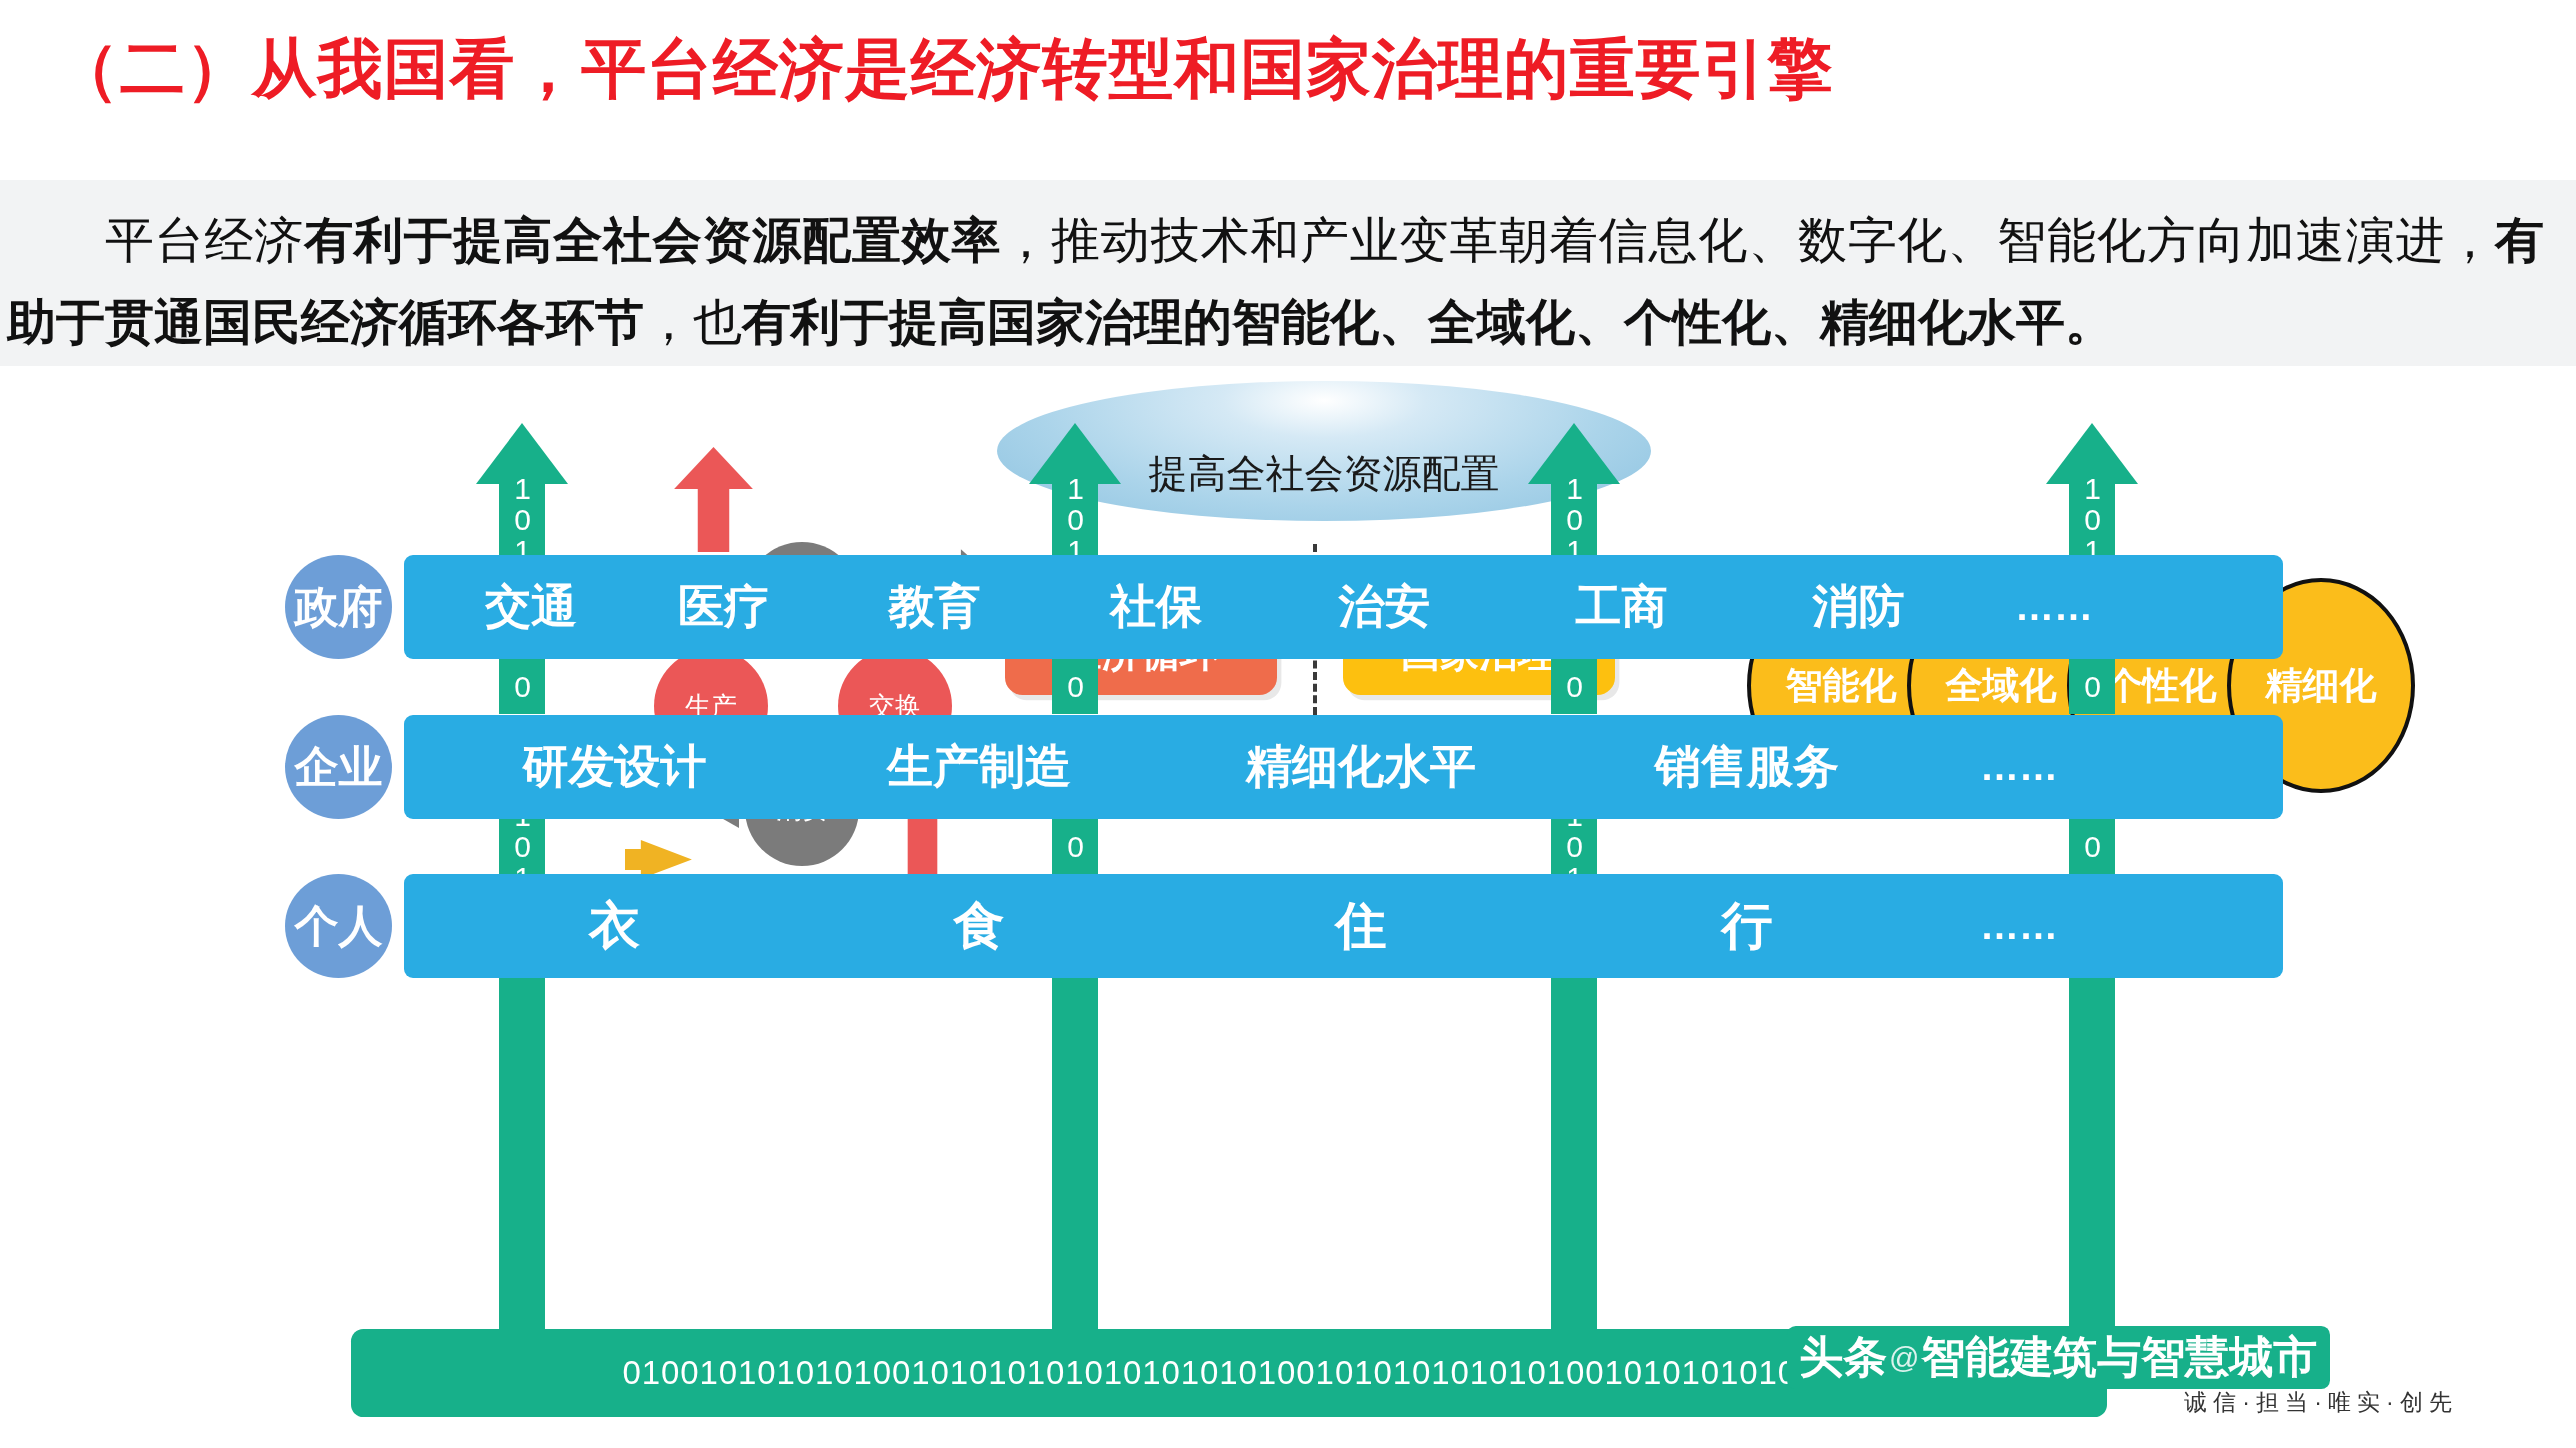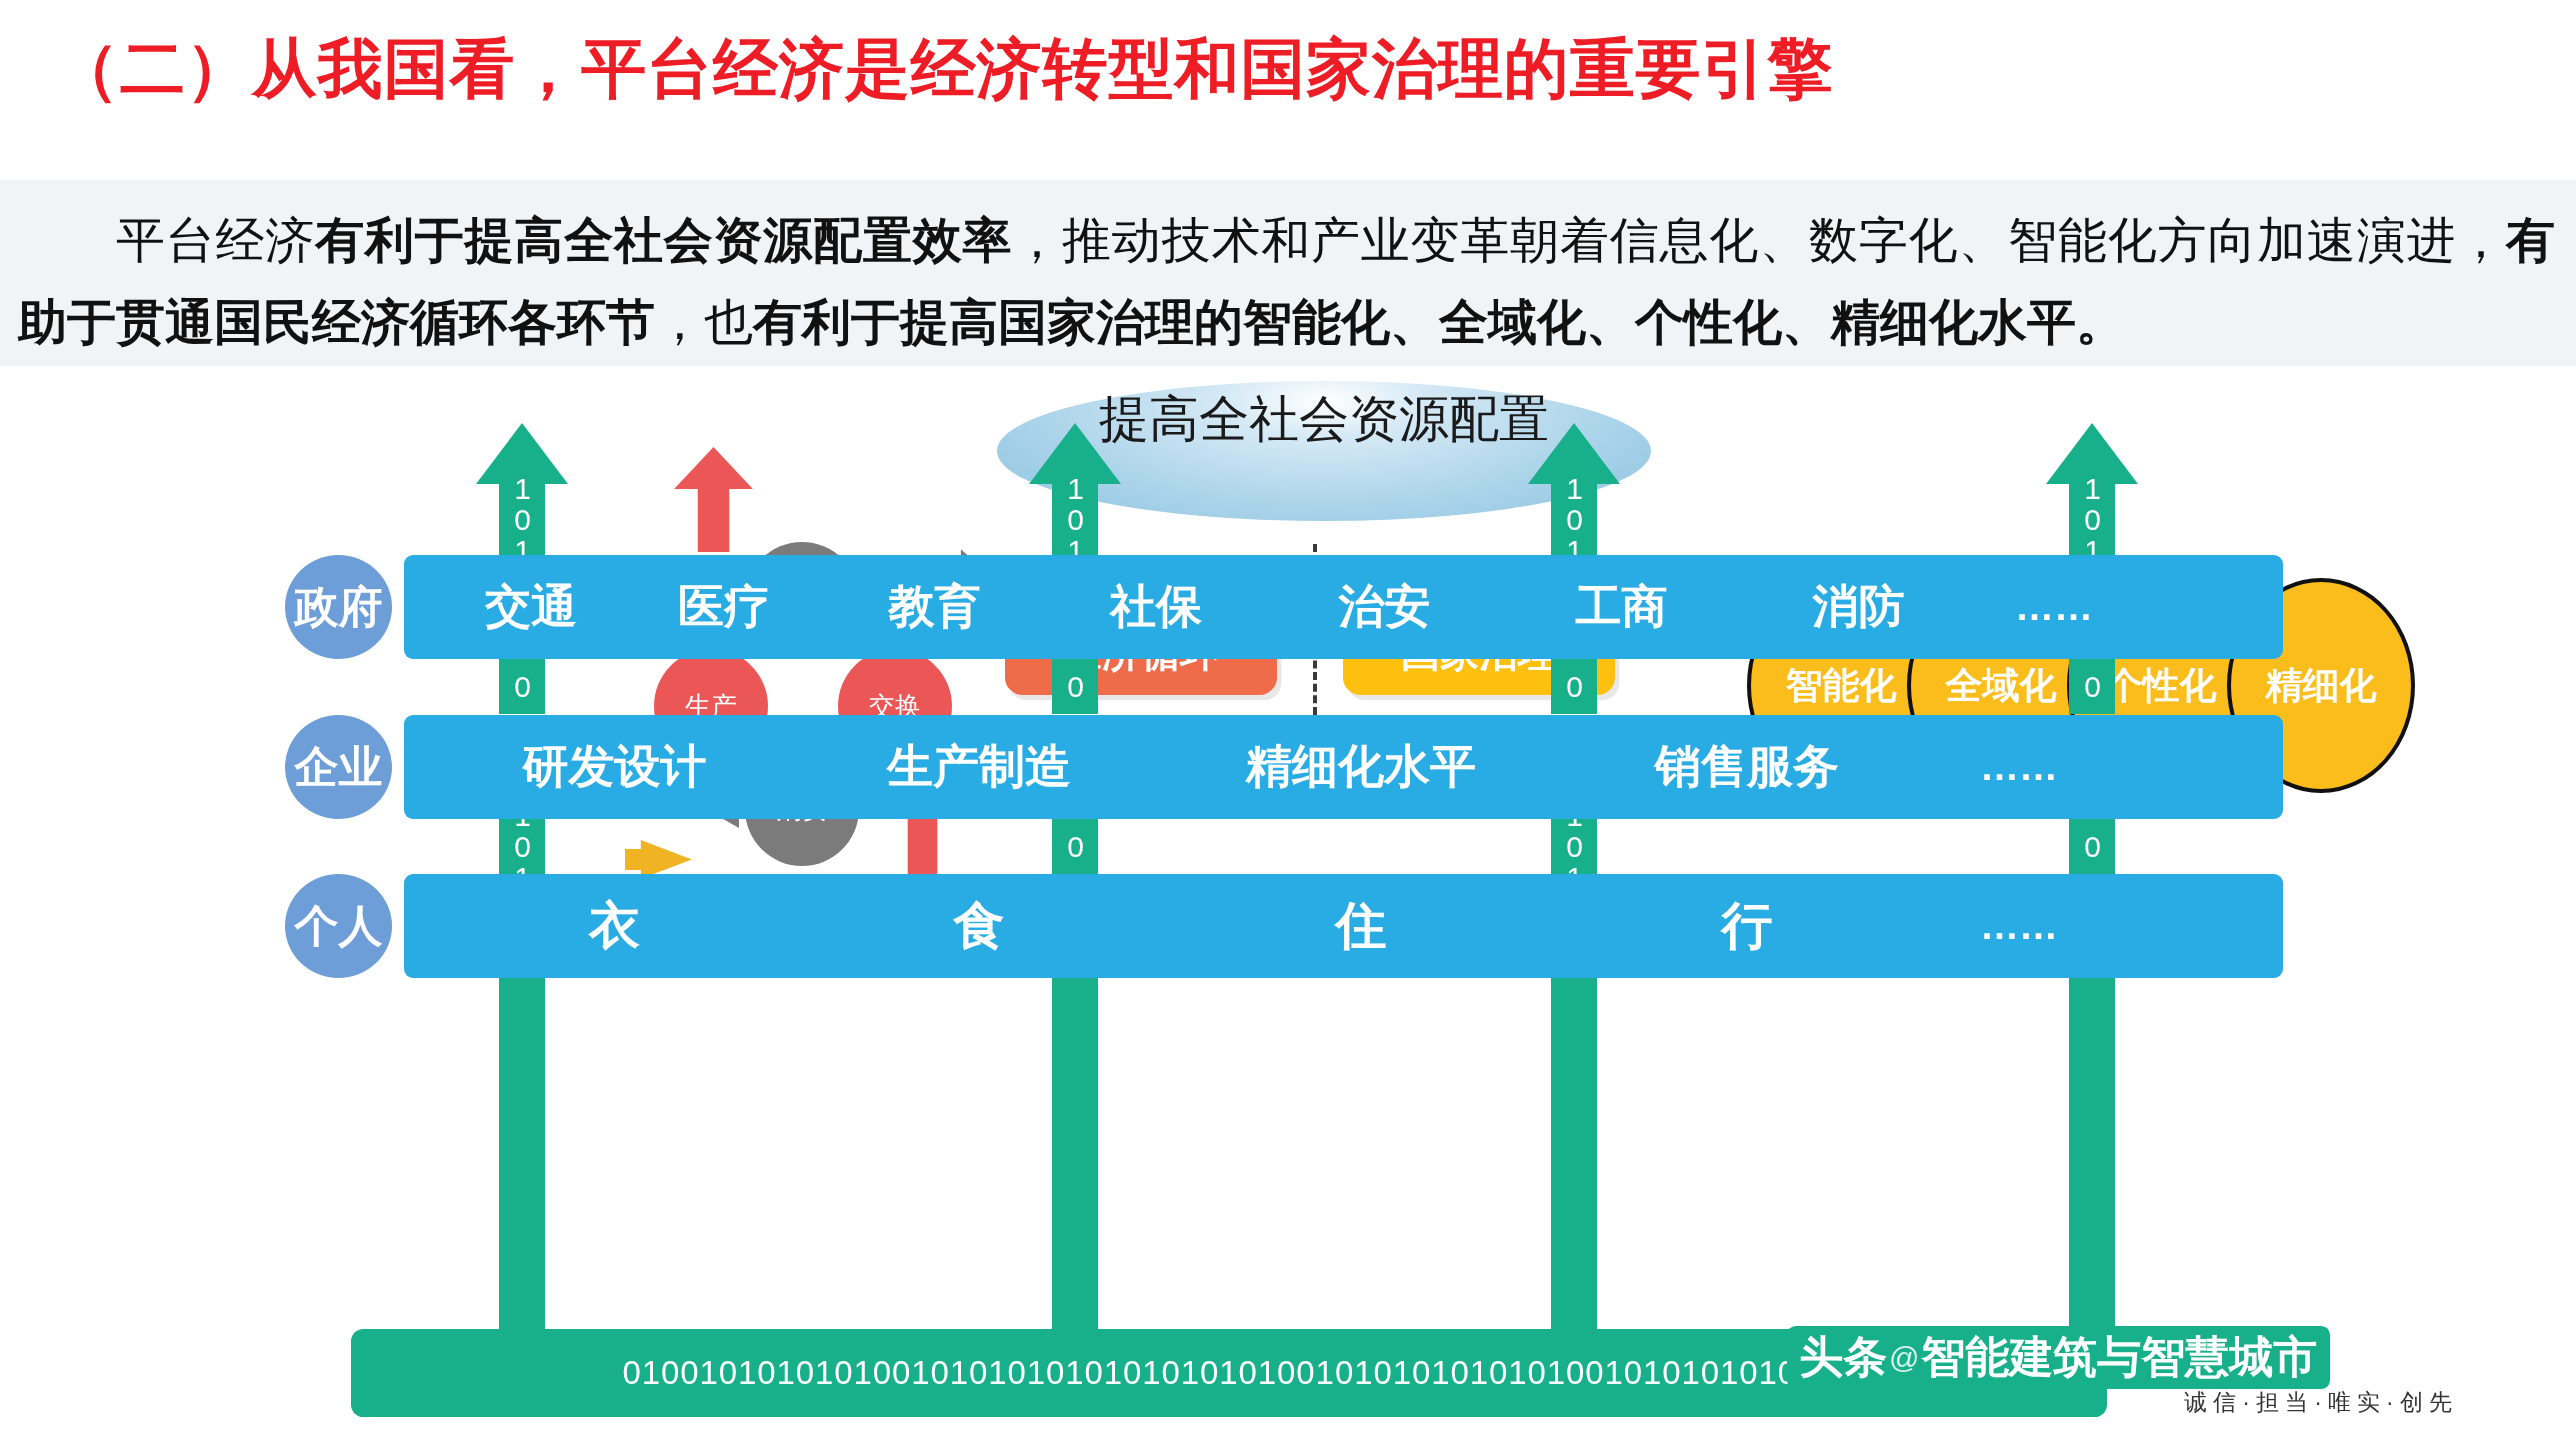--- a/index.html
+++ b/index.html
@@ -18,37 +18,37 @@
     font-size:65px;font-weight:bold;color:#ee1c25;
     letter-spacing:0.9px;white-space:nowrap;line-height:1.1;
   }
 
   
   .para-band{
     position:absolute;left:0;top:180px;width:2576px;height:186px;
     background:#f2f3f4;
   }
   .para{
-    position:absolute;left:18px;top:19.3px;width:2537px;
+    position:absolute;left:7px;top:19.3px;width:2537px;
     font-size:49px;line-height:82px;color:#111;
     text-indent:98px;text-align:justify;
   }
   .para b{font-weight:bold;}
 
   
   .diagram{position:absolute;left:0;top:366px;width:2576px;height:1083px;background:#fff;}
 
   
   .ell-top{
     position:absolute;left:997px;top:15px;width:654px;height:140px;
     border-radius:50%;
     background:radial-gradient(ellipse at 50% 14%, #ffffff 0%, #d5e9f5 22%, #abd4ea 62%, #8cc2e0 100%);
     display:flex;align-items:center;justify-content:center;text-align:center;
   }
-  .ell-top span{font-size:50px;color:#1a1a1a;line-height:1.28;display:block;}
+  .ell-top span{font-size:39px;color:#1a1a1a;line-height:1.28;display:block;margin-top:48px;}
 
   
   .cyc{position:absolute;border-radius:50%;display:flex;align-items:center;justify-content:center;
        color:#fff;font-weight:normal;font-size:26px;}
   .cyc.red{background:#eb5757;}
   .cyc.gray{background:#7b7b7b;}
   .c-fenpei{left:745px;top:176px;width:114px;height:114px;}
   .c-shengchan{left:654px;top:283px;width:114px;height:114px;}
   .c-jiaohuan{left:838px;top:283px;width:114px;height:114px;}
   .c-xiaofei{left:745px;top:386px;width:114px;height:114px;}

